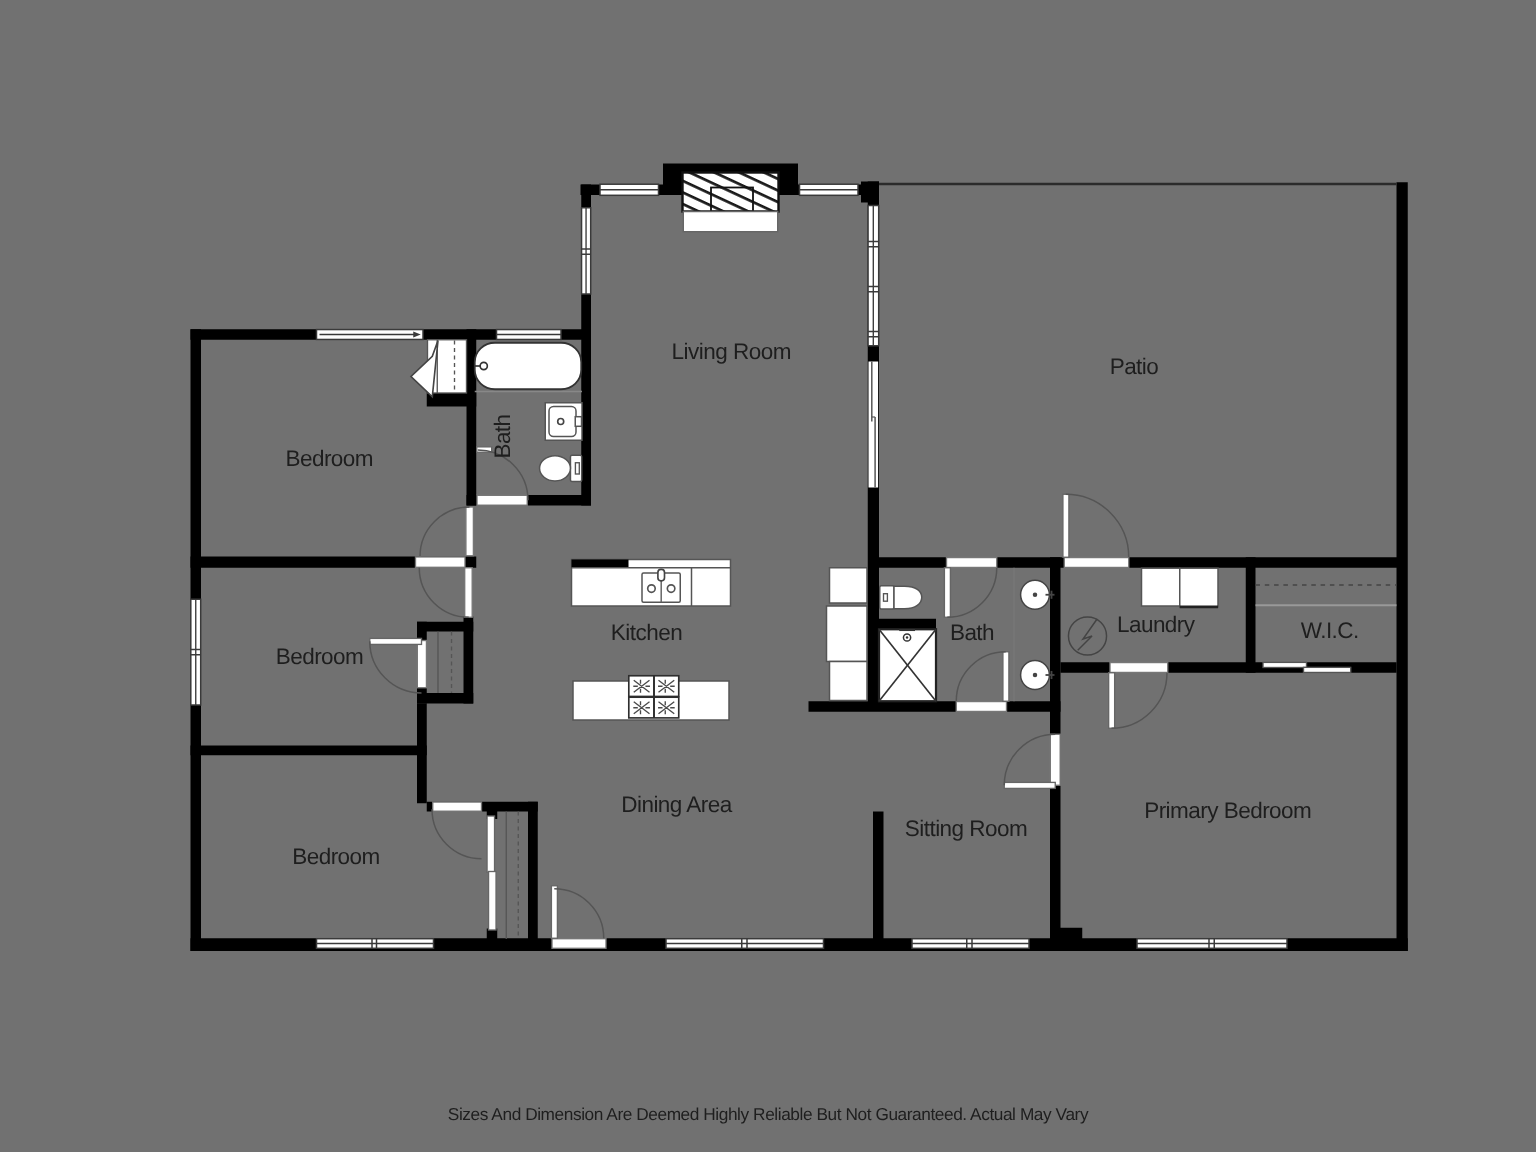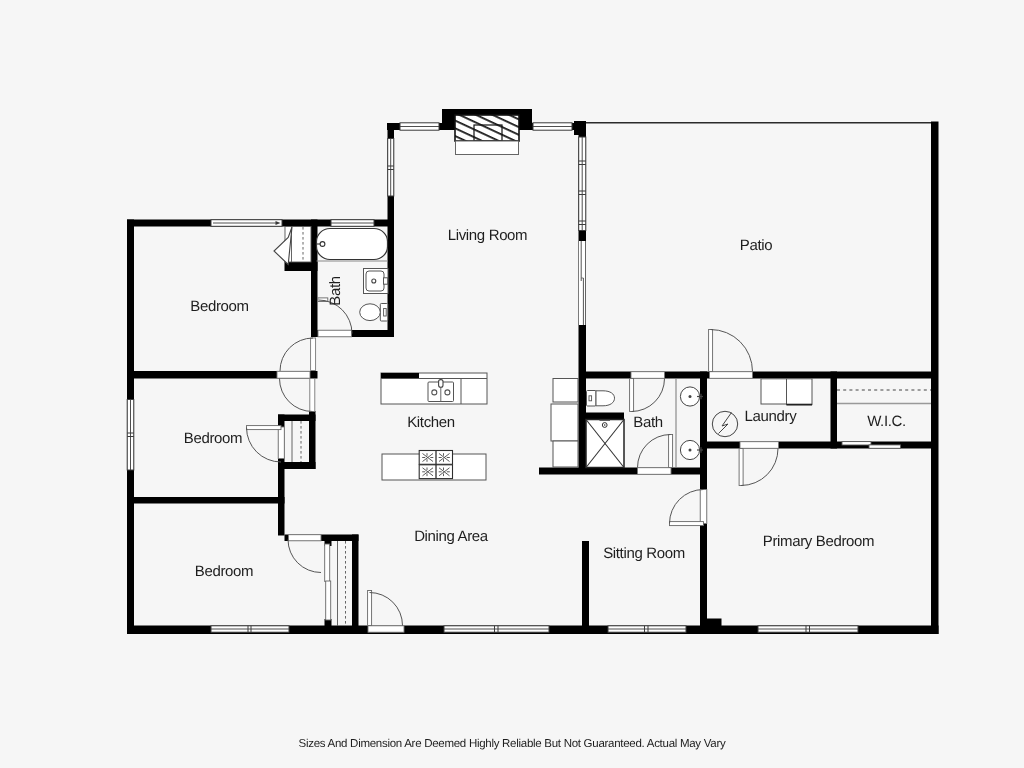--- a/index.html
+++ b/index.html
@@ -1,16 +1,16 @@
 <!DOCTYPE html>
 <html><head>
 <meta charset="utf-8">
 <style>
   html,body{margin:0;padding:0;background:#ffffff;}
-  .page{width:1024px;height:768px;position:relative;background:#fef9c3;overflow:hidden;filter:grayscale(1);}
+  .page{width:1024px;height:768px;position:relative;background:#d946ef;overflow:hidden;filter:grayscale(1);}
   svg{position:absolute;top:0;left:0;}
   text{font-family:"Liberation Sans", sans-serif;fill:#1e1e1e;text-rendering:geometricPrecision;}
   .lbl{font-size:15px;letter-spacing:-0.35px;}
   .foot{font-size:11.5px;letter-spacing:-0.28px;}
 </style>
 </head>
 <body>
 <div class="page">
 <svg width="1024" height="768" viewBox="0 0 1024 768">
 <defs>

